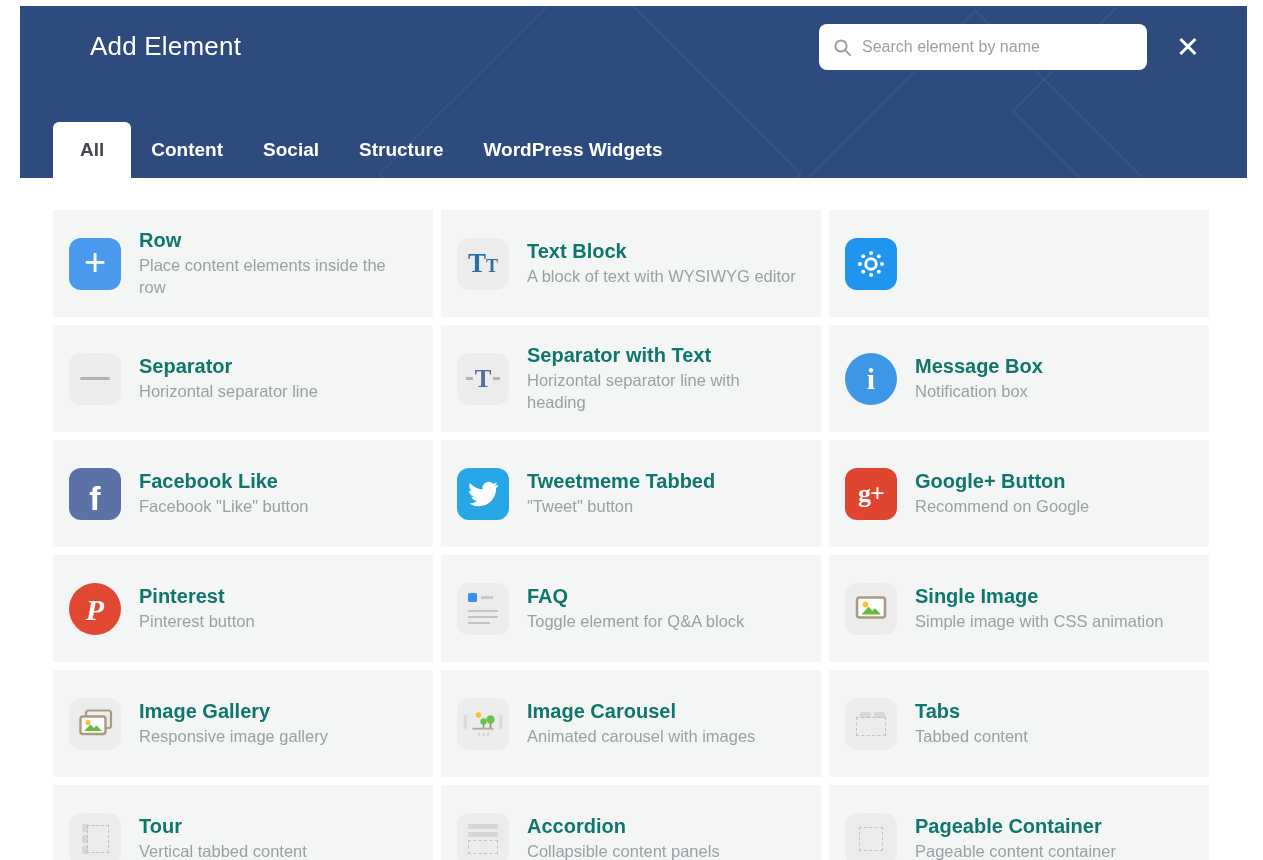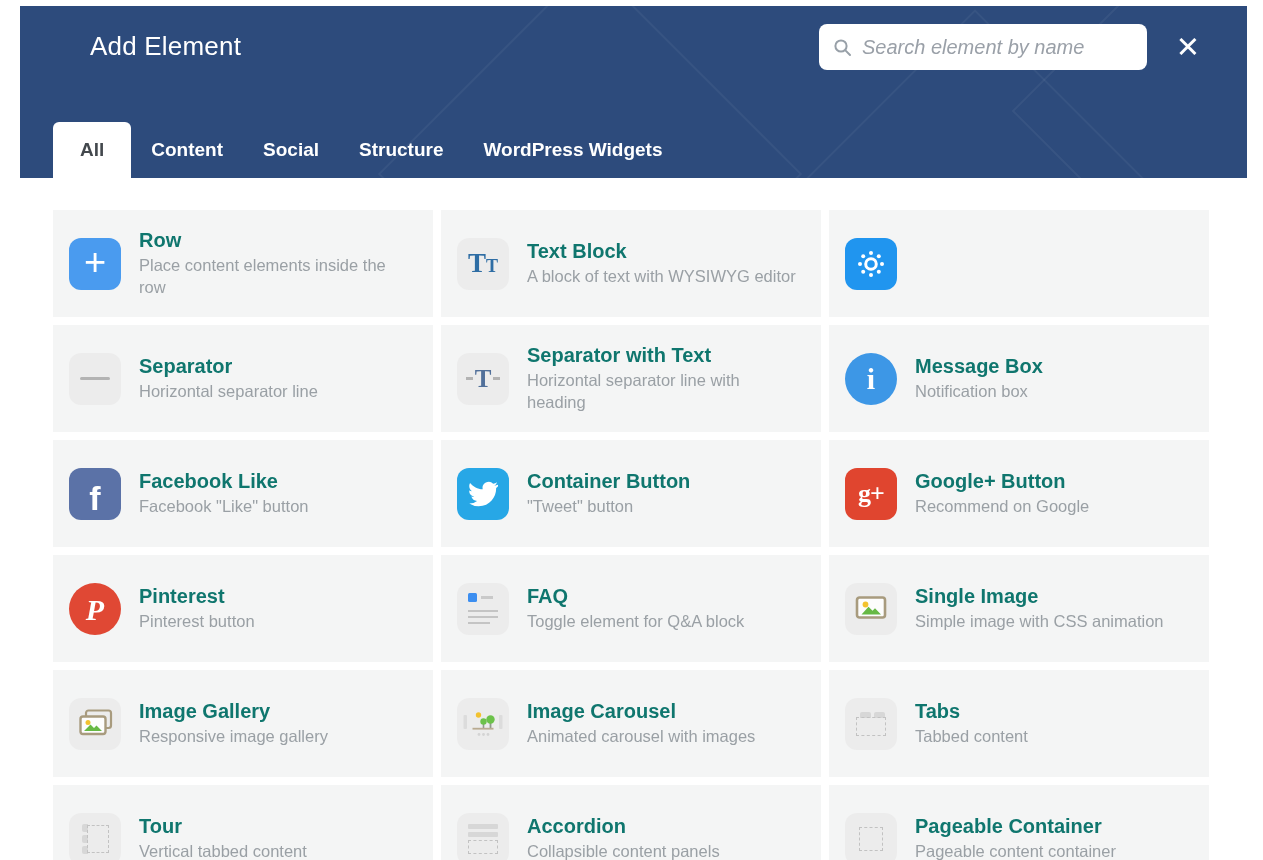--- a/index.html
+++ b/index.html
@@ -15,22 +15,22 @@
   .d2 { width:250px; height:250px; left:830px; top:55px; }
   .d3 { width:330px; height:330px; left:1060px; top:-60px; }
 
   .dlg-title { position:absolute; left:35px; top:25px; color:#ffffff;
                font-size:26px; font-weight:400; letter-spacing:0.2px;margin-left:35px; }
 
   .search-box { position:absolute; right:100px; top:18px; width:328px; height:46px;
                 background:#ffffff; border-radius:8px; display:flex; align-items:center;
                 padding:0 14px; }
   .search-box svg { flex-shrink:0; margin-right:10px; }
-  .search-box input { border:none; outline:none; flex:1; font-size:20px;
-                      font-style:italic; color:#0f172a; background:transparent;
+  .search-box input { border:none; outline:none; flex:1; font-size:16px;
+                      color:#0f172a; background:transparent;
                       font-family:"Liberation Sans", sans-serif; }
   .search-box input::placeholder { color:#9aa0a8; opacity:1; }
 
   .close-btn { position:absolute; right:42px; top:24px; width:34px; height:34px;
                background:transparent; border:none; color:#ffffff; font-size:29px;
                line-height:34px; text-align:center; cursor:pointer;
                font-family:"Liberation Sans", sans-serif; }
 
   .tabs { position:absolute; left:33px; bottom:0; height:56px; display:flex;
           align-items:stretch; }
@@ -216,21 +216,21 @@
     </span>
   </div>
 
   <div class="card">
     <span class="icon" style="background: rgb(39, 167, 230);">
         <svg width="30" height="30" viewBox="0 0 24 24">
           <path fill="#fff" d="M23.953 4.57a10 10 0 0 1-2.825.775 4.958 4.958 0 0 0 2.163-2.723c-.951.555-2.005.959-3.127 1.184a4.92 4.92 0 0 0-8.384 4.482C7.69 8.095 4.067 6.13 1.64 3.162a4.822 4.822 0 0 0-.666 2.475c0 1.71.87 3.213 2.188 4.096a4.904 4.904 0 0 1-2.228-.616v.06a4.923 4.923 0 0 0 3.946 4.827 4.996 4.996 0 0 1-2.212.085 4.936 4.936 0 0 0 4.604 3.417A9.867 9.867 0 0 1 .96 19.54a13.995 13.995 0 0 0 7.557 2.209c9.053 0 13.998-7.496 13.998-13.985 0-.21 0-.42-.015-.63a9.935 9.935 0 0 0 2.453-2.564z"></path>
         </svg>
       </span>
     <span class="card-text">
-      <span class="card-title">Container Button</span>
+      <span class="card-title">Tweetmeme Tabbed</span>
       <span class="card-desc">"Tweet" button</span>
     </span>
   </div>
 
   <div class="card">
     <span class="icon" style="background: rgb(224, 69, 47);">
         <span class="ic-gp">g+</span>
       </span>
     <span class="card-text">
       <span class="card-title">Google+ Button</span>

